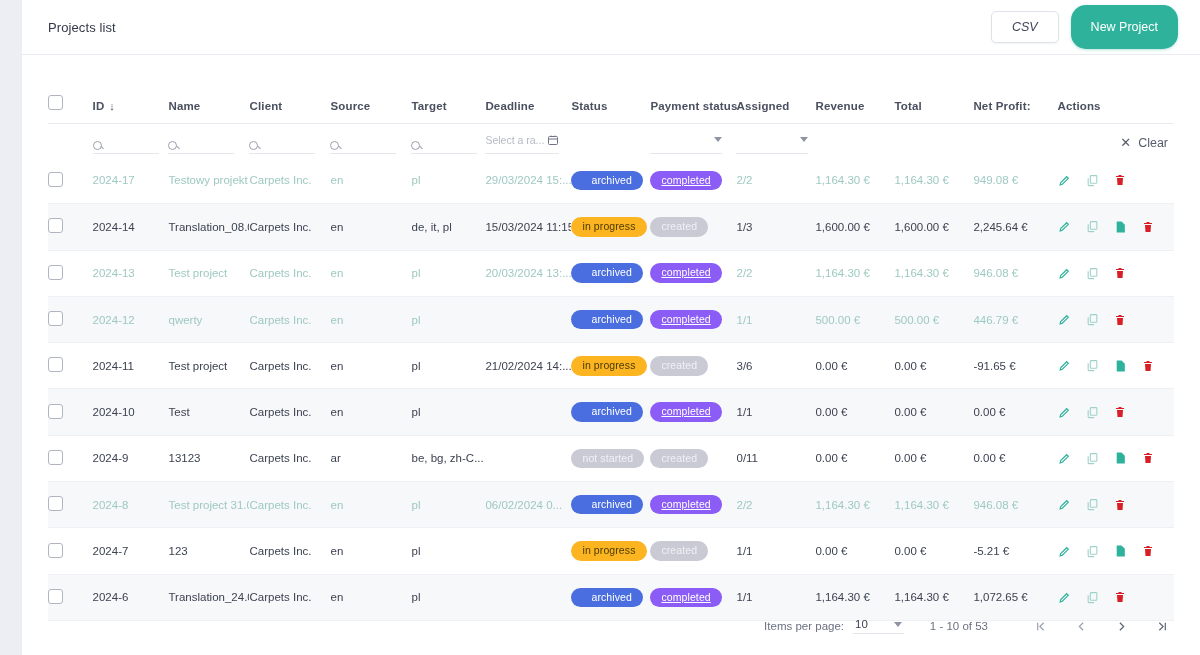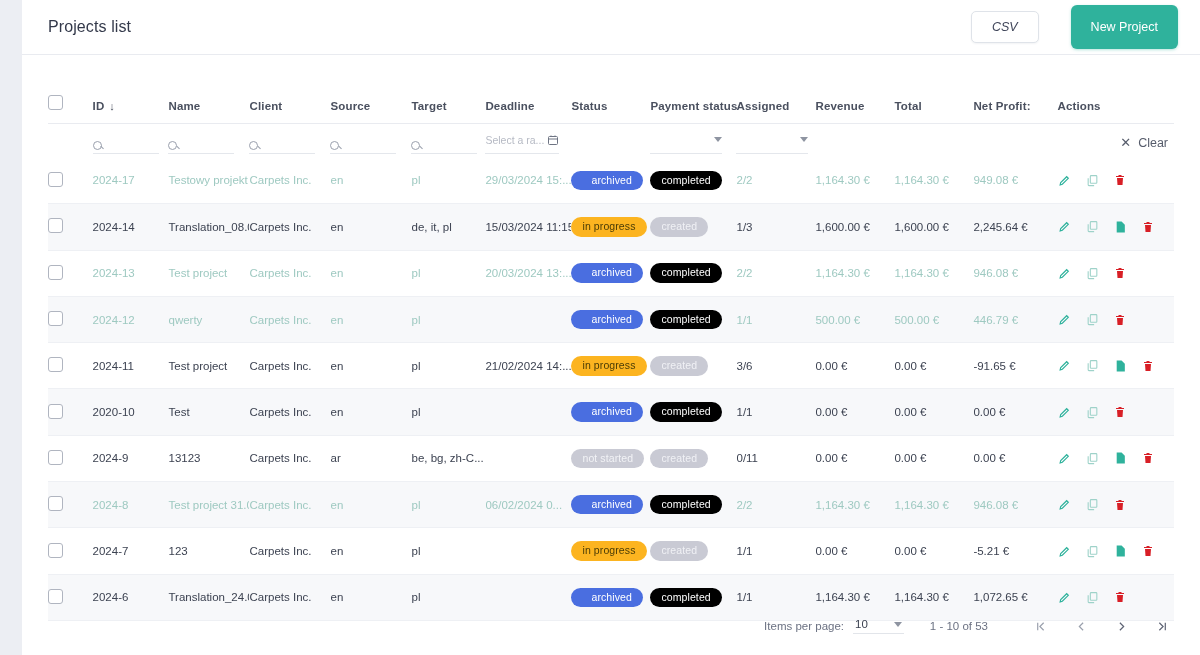--- a/index.html
+++ b/index.html
@@ -11,33 +11,32 @@
   }
   .app { width: 1200px; height: 655px; position: relative; display: flex; }
   .left-rail { width: 22px; height: 655px; background: #eceef3; flex: 0 0 22px; }
   .page { flex: 1 1 auto; background: #ffffff; height: 655px; position: relative; overflow: hidden; }
 
   
   .topbar {
     height: 55px; display: flex; align-items: center; justify-content: space-between;
     padding: 0 22px 0 26px; border-bottom: 1px solid #e9ebf0; background: #fff;
   }
-  .topbar-title { font-size: 16px; color: #33394a; letter-spacing: .1px; }
+  .topbar-title { font-size: 13px; color: #33394a; letter-spacing: .1px; }
   .topbar-actions { display: flex; align-items: center; gap: 12px; }
   .btn-csv {
     background: #fff; border: 1px solid #dfe3e9; border-radius: 5px;
     padding: 8px 20px; font-size: 12.5px; color: #40465a; cursor: pointer;
     box-shadow: 0 1px 2px rgba(40,50,80,.06);
     font-style: italic;
   }
   .btn-new {
-    background: #2fb29c; border: none; border-radius: 6px;
+    background: #2fb29c; border: none; border-radius: 15px;
     padding: 15px 20px; font-size: 12.5px; color: #ffffff; cursor: pointer;
     box-shadow: 0 1px 3px rgba(47,178,156,.35);
-    margin-left: 20px;
   }
 
   
   .table-wrap { padding: 38px 26px 0 26px; }
   table { width: 100%; border-collapse: collapse; table-layout: fixed; }
 
   
   col.c-chk   { width: 44px; }
   col.c-id    { width: 75px; }
   col.c-name  { width: 80px; }
@@ -111,21 +110,21 @@
   .cbox-head { margin-left: 0; }
 
   
   .badge {
     display: inline-block; border-radius: 11px; padding: 4px 11px 5px;
     font-size: 10.5px; line-height: 1; color: #fff; letter-spacing: .1px; white-space: nowrap;
   }
   .b-archived    { background: #4a6ee0; padding-left: 20px; }
   .b-inprogress  { background: #fcb420; color: #4a3c06; }
   .b-notstarted  { background: #c9cad4; color: #f2f3f6; }
-  .b-completed   { background: #000000; }
+  .b-completed   { background: #8b5cf6; text-decoration: underline; }
   .b-created     { background: #c9cad4; color: #f0f1f5; }
 
   
   .acts { display: flex; align-items: center; gap: 14px; }
   .ico-btn { width: 14px; height: 16px; display: inline-flex; align-items: center; justify-content: center; cursor: pointer; }
 
   
   .pager {
     position: absolute; left: 9px; right: 26px; bottom: 16px;
     display: flex; align-items: center; justify-content: flex-end; gap: 0;
@@ -445,21 +444,21 @@
                   <span class="ico-btn">
                     <svg width="12" height="14" viewBox="0 0 24 24" fill="#d81f26">
                       <path d="M9 2h6v2h5v2H4V4h5zM6 8h12l-1 14H7z"></path>
                     </svg>
                   </span>
                 </div>
               </td>
             </tr>
             <tr class="alt ">
               <td><span class="cbox"></span></td>
-              <td>2020-10</td>
+              <td>2024-10</td>
               <td>Test</td>
               <td>Carpets Inc.</td>
               <td>en</td>
               <td>pl</td>
               <td></td>
               <td><span class="badge b-archived">archived</span></td>
               <td><span class="badge b-completed">completed</span></td>
               <td>1/1</td>
               <td>0.00 €</td>
               <td>0.00 €</td>

